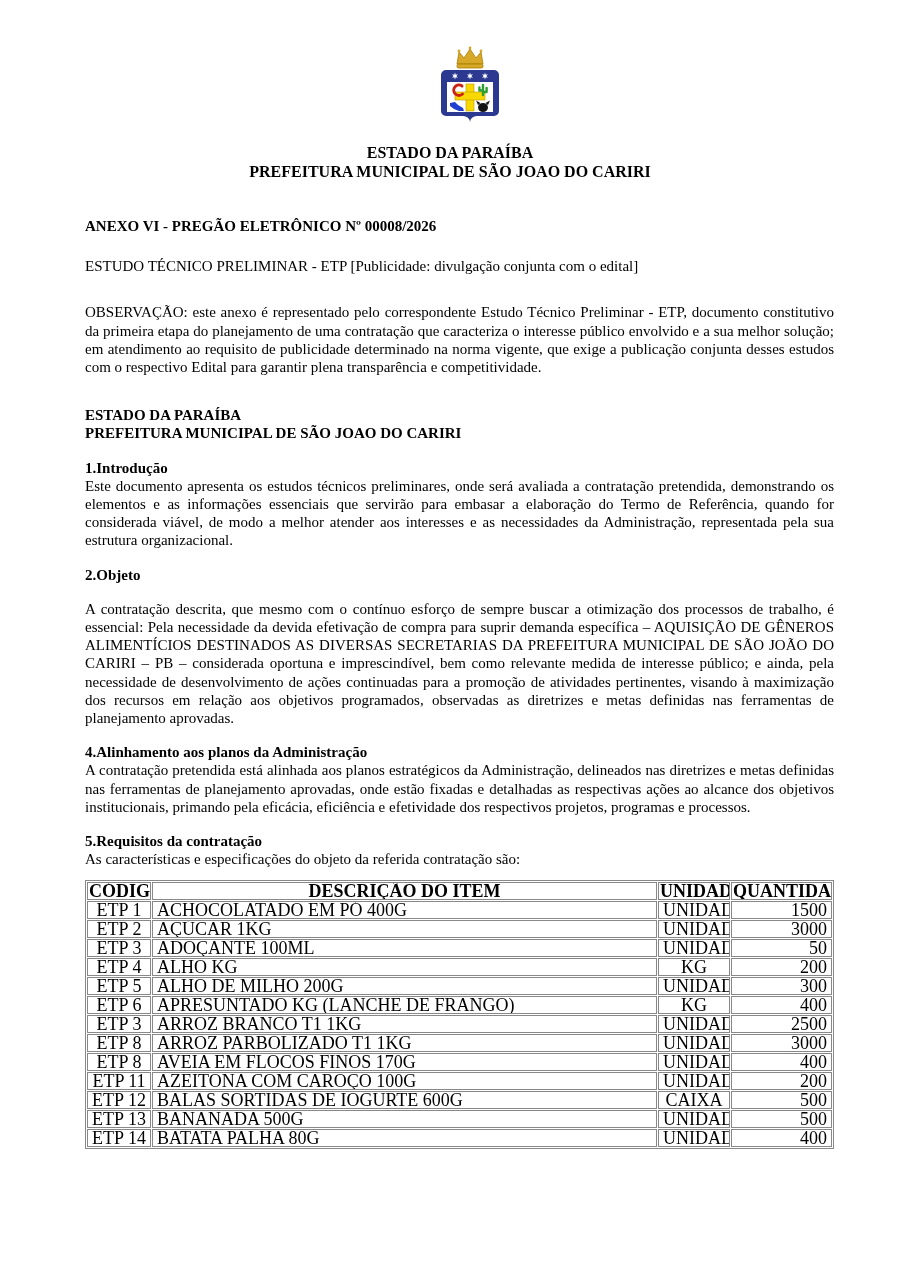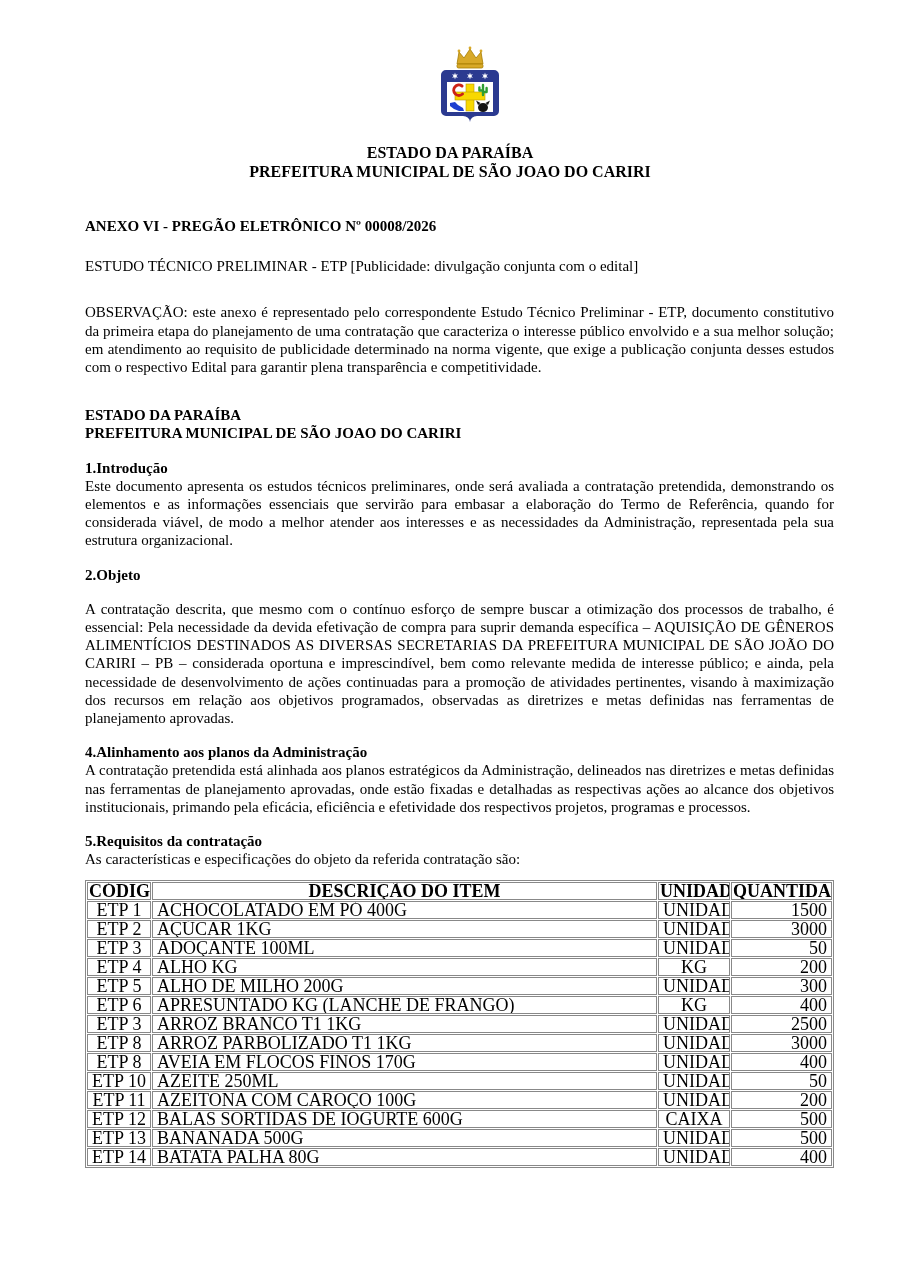--- a/index.html
+++ b/index.html
@@ -211,26 +211,20 @@
             <td class="col2">UNIDADE</td>
             <td class="col3">3000</td>
           </tr>
           <tr>
             <td class="col0">ETP 8</td>
             <td class="col1">AVEIA EM FLOCOS FINOS 170G</td>
             <td class="col2">UNIDADE</td>
             <td class="col3">400</td>
           </tr>
           <tr>
-            <td class="col0">ETP 10</td>
-            <td class="col1">AZEITE 250ML</td>
-            <td class="col2">UNIDADE</td>
-            <td class="col3">50</td>
-          </tr>
-          <tr>
             <td class="col0">ETP 11</td>
             <td class="col1">AZEITONA COM CAROÇO 100G</td>
             <td class="col2">UNIDADE</td>
             <td class="col3">200</td>
           </tr>
           <tr>
             <td class="col0">ETP 12</td>
             <td class="col1">BALAS SORTIDAS DE IOGURTE 600G</td>
             <td class="col2">CAIXA</td>
             <td class="col3">500</td>

